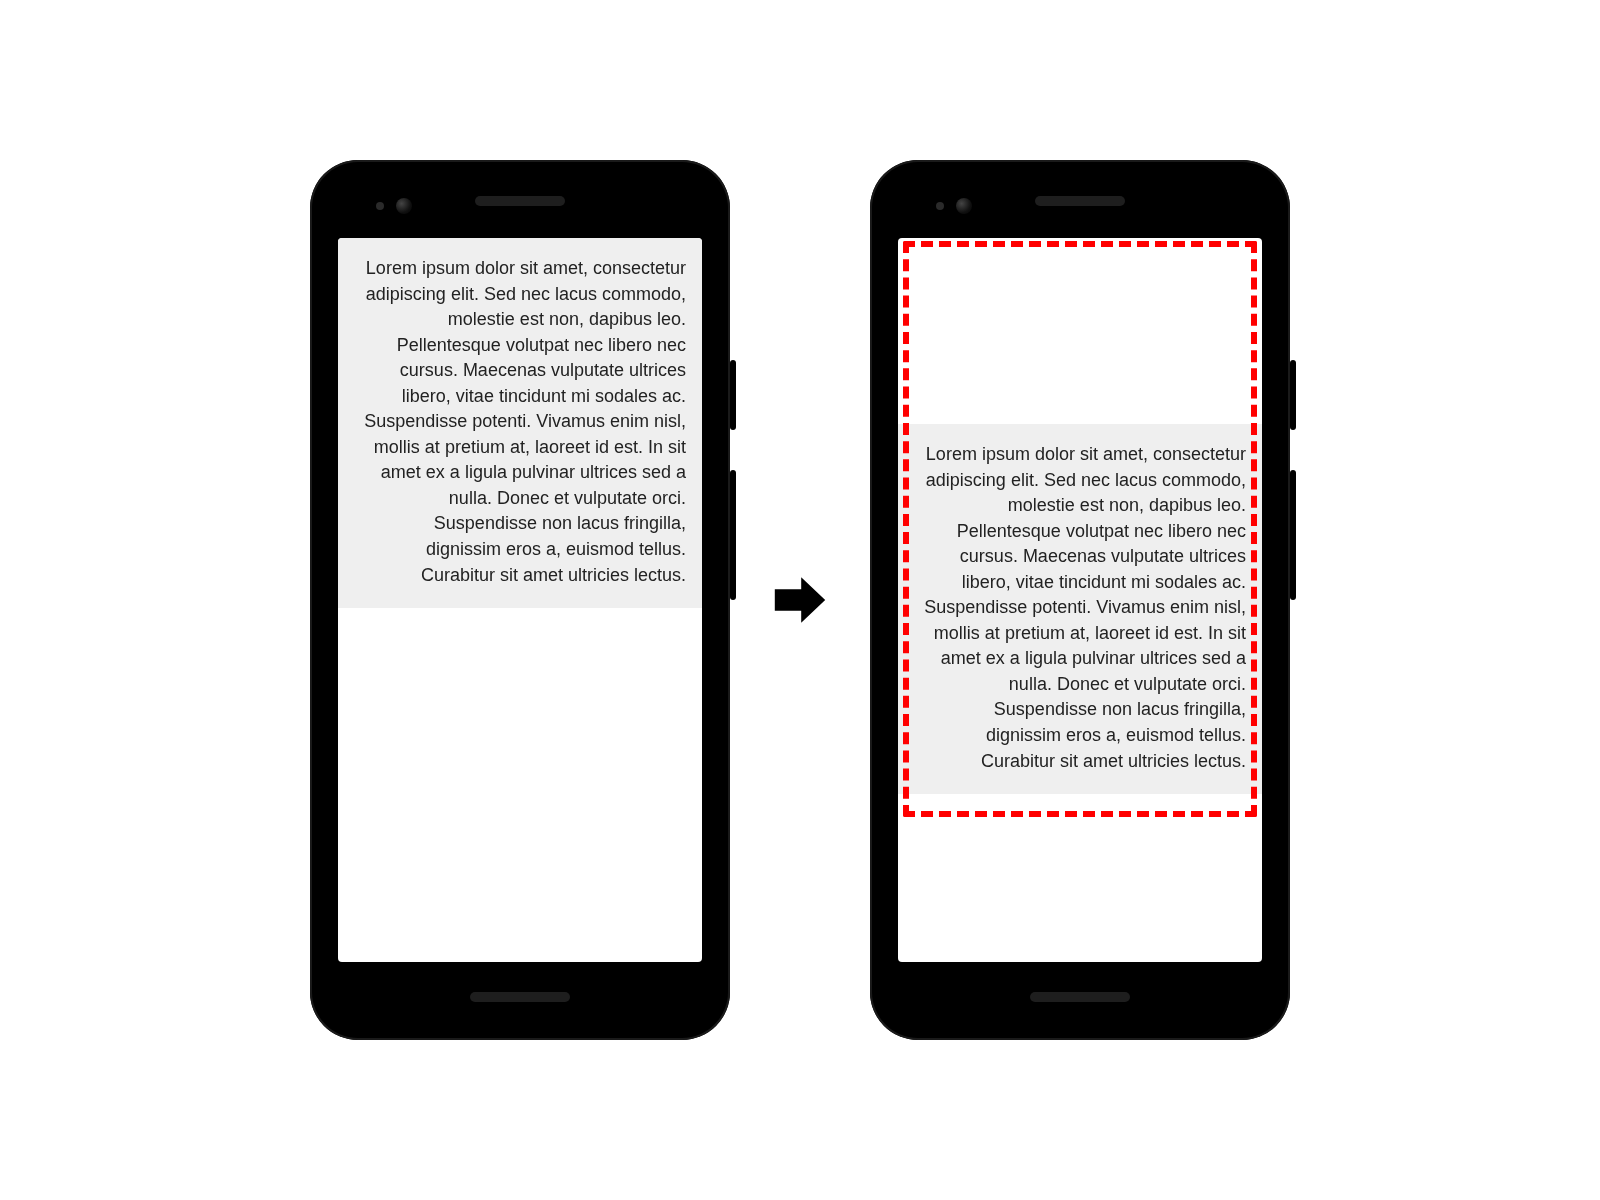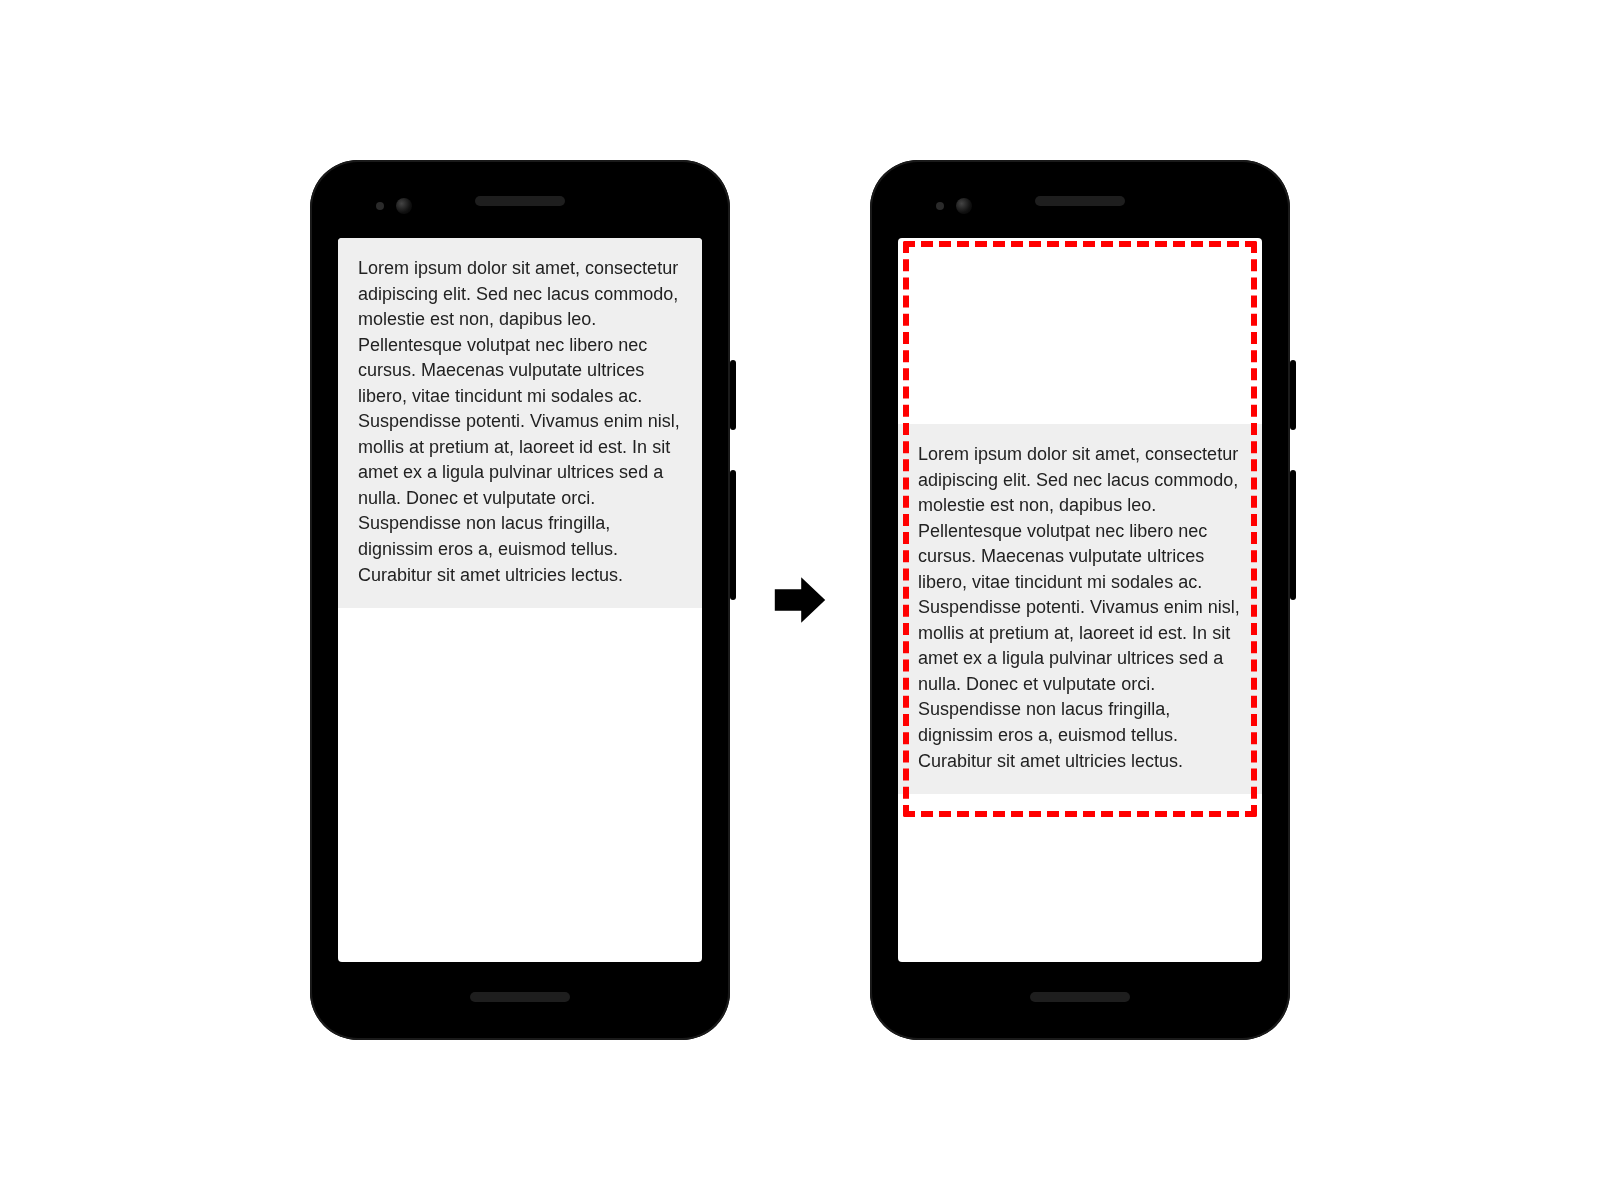--- a/index.html
+++ b/index.html
@@ -100,20 +100,21 @@
     border-radius: 4px;
     overflow: hidden;
   }
 
   .text-block {
     background: #efefef;
     padding: 18px 16px 20px 20px;
     font-size: 18px;
     line-height: 1.42;
     color: #222;
+    text-align: right;
   }
   .text-block.pushed { margin-top: 186px; }
 
   
   .dashed-box {
     position: absolute;
     border: 6px dashed #ff0000;
     border-radius: 2px;
     pointer-events: none;
   }

